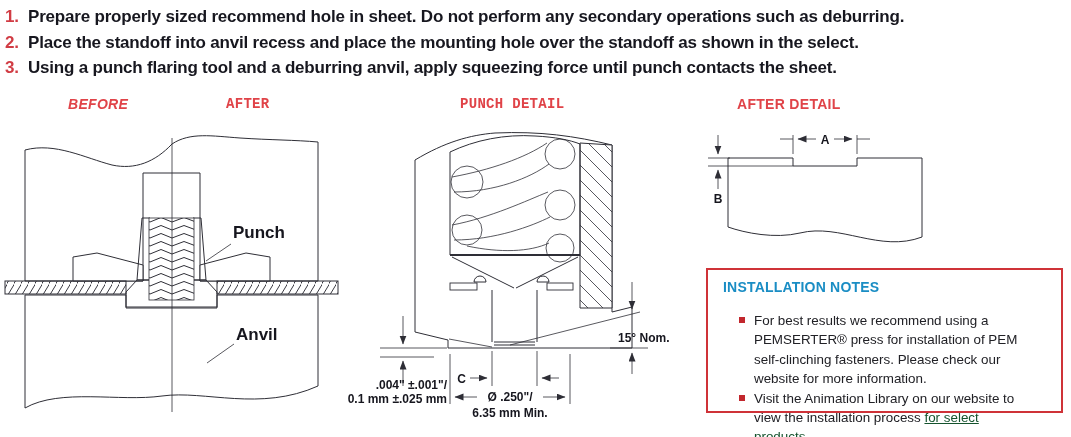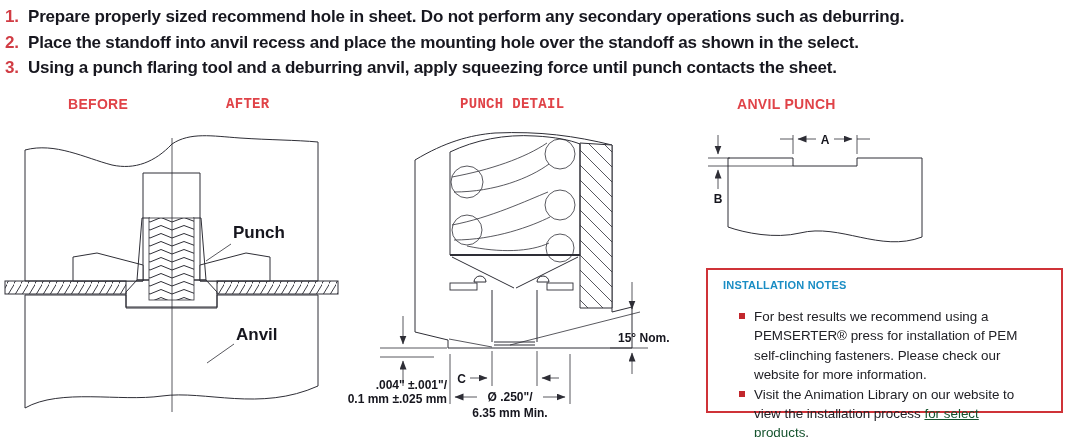--- a/index.html
+++ b/index.html
@@ -15,21 +15,21 @@
   
   svg{position:absolute;overflow:visible;}
   svg text{font-family:"Liberation Sans",sans-serif;font-weight:700;fill:#16161e;}
   .lbl{font-size:17px;}
   .dim{font-size:12px;}
   .dln{stroke:#2e2e36;stroke-width:1;fill:none;}
   .thin{stroke:#2e2e36;stroke-width:0.8;fill:none;}
   
   .notes{position:absolute;left:706px;top:268px;width:357px;height:145px;
          border:2px solid #cf3238;box-sizing:border-box;padding:9px 12px 6px 15px;}
-  .notes-title{font-size:11px;font-weight:700;color:#1a8dc4;letter-spacing:0.2px;margin-bottom:4px;}
+  .notes-title{font-size:14px;font-weight:700;color:#1a8dc4;letter-spacing:0.2px;margin-bottom:4px;}
   .notes ul{list-style:none;margin:16px;padding:0;}
   .notes li{display:flex;gap:9px;font-size:13.4px;line-height:19.4px;color:#212126;}
   .bullet-sq{flex-shrink:0;width:6px;height:6px;background:#c2272d;margin-top:6px;}
   .notes a{color:#14532d;text-decoration:underline;cursor:pointer;}
 </style>
 </head>
 <body>
 
 <div id="canvas">
 
@@ -41,24 +41,24 @@
     <div class="instr-row">
       <span class="num">2.</span>
       <span>Place the standoff into anvil recess and place the mounting hole over the standoff as shown in the select.</span>
     </div>
     <div class="instr-row">
       <span class="num">3.</span>
       <span>Using a punch flaring tool and a deburring anvil, apply squeezing force until punch contacts the sheet.</span>
     </div>
   </div>
 
-  <div class="sec-head" style="left:68px;top:96px;">BEFORE</div>
+  <div class="sec-head" style="left:68px;top:96px;font-style:italic;">BEFORE</div>
   <div class="sec-head" style="left:226px;top:96px;font-family:Liberation Mono, monospace;">AFTER</div>
   <div class="sec-head" style="left:460px;top:96px;font-family:Liberation Mono, monospace;">PUNCH DETAIL</div>
-  <div class="sec-head" style="left:737px;top:96px;">ANVIL PUNCH</div>
+  <div class="sec-head" style="left:737px;top:96px;">AFTER DETAIL</div>
 
   <svg style="left:0;top:128px;" width="350" height="300" viewBox="0 0 350 300">
     <defs>
       <marker id="ah" markerUnits="userSpaceOnUse" markerWidth="10" markerHeight="8" refX="8.5" refY="3.5" orient="auto">
         <path d="M0,0 L9,3.5 L0,7 Z" fill="#2e2e36"></path>
       </marker>
       <pattern id="pWide" width="38" height="38" patternUnits="userSpaceOnUse">
         <path d="M-2,40 L40,-2" stroke="#45454d" stroke-width="1" fill="none"></path>
       </pattern>
       <pattern id="pWide2" width="44" height="44" patternUnits="userSpaceOnUse">

